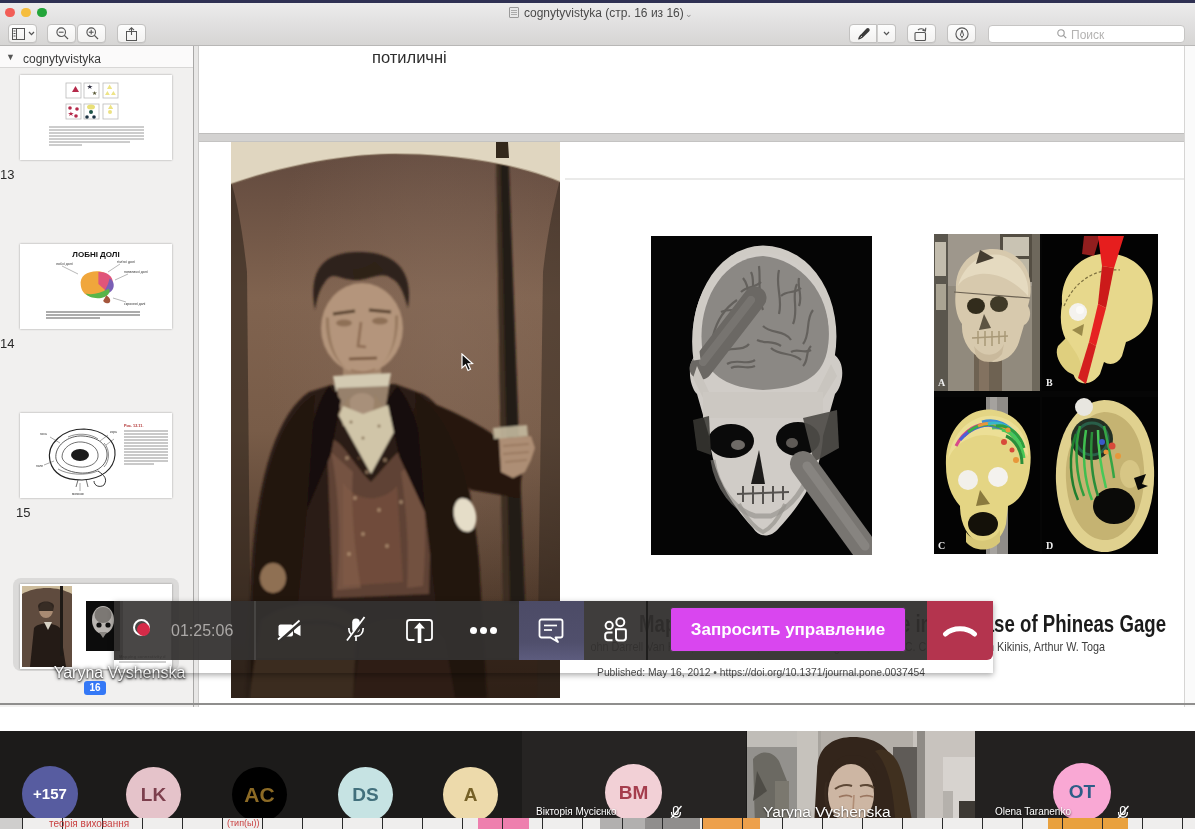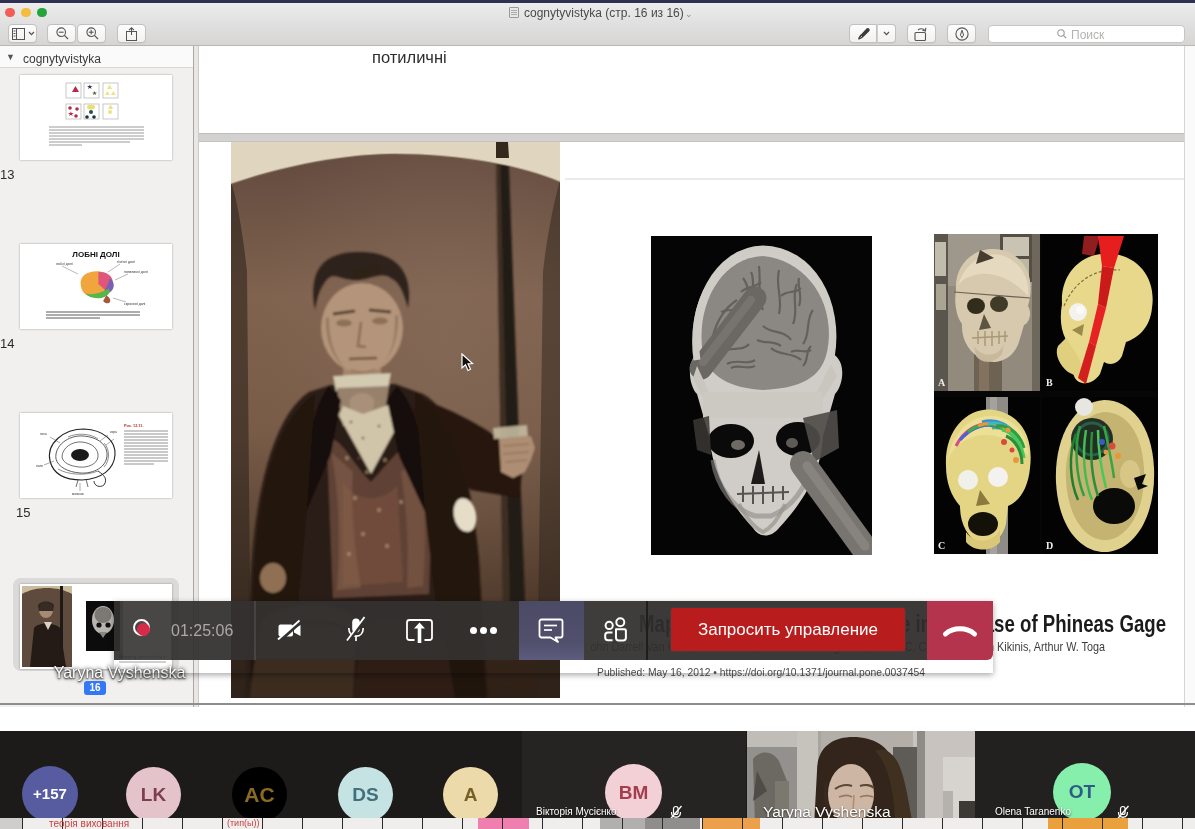--- a/index.html
+++ b/index.html
@@ -575,39 +575,39 @@
       <line x1="7" y1="13" x2="15" y2="13" stroke="#fff" stroke-width="1.7"></line>
     </svg>
 
     <svg class="abs" style="left:486px;top:15px;" width="27" height="26" viewBox="0 0 27 26">
       <circle cx="9.2" cy="9.4" r="3.6" fill="none" stroke="#fff" stroke-width="2"></circle>
       <path d="M12.5 16.5 L8 16.5 C6.3 16.5 5.2 17.6 5.2 19.2 L5.2 21.5 C5.2 23.1 6.3 24.2 8 24.2 L12.5 24.2" fill="none" stroke="#fff" stroke-width="2"></path>
       <circle cx="20.3" cy="6.2" r="4" fill="none" stroke="#fff" stroke-width="2"></circle>
       <path d="M16 13.3 L24.5 13.3 C25.3 13.3 25.9 13.9 25.9 14.7 L25.9 21.7 C25.9 23.2 24.7 24.4 23.2 24.4 L18.7 24.4 C17.2 24.4 16 23.2 16 21.7 Z" fill="none" stroke="#fff" stroke-width="2" stroke-linejoin="round"></path>
     </svg>
 
-    <div class="abs" style="left:556px;top:6px;width:236px;height:45px;background:#b91c1c;border:1px solid #3e3e3e;border-radius:3px;color:#fff;font-size:17px;font-weight:normal;text-align:center;line-height:43px;">Запросить управление</div>
+    <div class="abs" style="left:556px;top:6px;width:236px;height:45px;background:#d946ef;border:1px solid #3e3e3e;border-radius:3px;color:#fff;font-size:17px;font-weight:bold;text-align:center;line-height:43px;">Запросить управление</div>
 
     <svg class="abs" style="left:828px;top:20px;" width="36" height="20" viewBox="0 0 36 20">
       <path d="M3.5 13 C11 6 25 6 32.5 13" fill="none" stroke="#fff" stroke-width="5" stroke-linecap="round"></path>
     </svg>
   </div>
 
   <div class="abs" style="left:0;top:703px;width:1195px;height:2px;background:#8f8e8d;"></div>
 
   <div class="abs" style="left:0;top:731px;width:1195px;height:114px;background:#1c1b1a;">
     <div class="abs" style="left:522px;top:0;width:224px;height:114px;background:#262423;"></div>
     <div class="abs" style="left:975px;top:0;width:220px;height:114px;background:#232120;"></div>
     <div class="abs avat" style="left:22px;top:35px;width:56px;height:56px;background:#575ca0;color:#fff;font-size:15px;line-height:56px;">+157</div>
     <div class="abs avat" style="left:126px;top:36px;width:55px;height:55px;background:#e5c3ca;color:#7d3f4d;font-size:19px;line-height:55px;">LK</div>
     <div class="abs avat" style="left:232px;top:36px;width:55px;height:55px;background:#000000;color:#8c6a25;font-size:21px;line-height:55px;">AC</div>
     <div class="abs avat" style="left:338px;top:36px;width:55px;height:55px;background:#c6e3e3;color:#42707c;font-size:19px;line-height:55px;">DS</div>
     <div class="abs avat" style="left:443px;top:36px;width:55px;height:55px;background:#eddaab;color:#756027;font-size:19px;line-height:55px;">A</div>
     <div class="abs avat" style="left:605px;top:33px;width:57px;height:57px;background:#f2d0d6;color:#a53d4d;font-size:19px;line-height:57px;">BM</div>
-    <div class="abs avat" style="left:1053px;top:32px;width:58px;height:58px;background:#86efac;color:#2d5d87;font-size:19px;line-height:58px;">OT</div>
+    <div class="abs avat" style="left:1053px;top:32px;width:58px;height:58px;background:#f9a8d4;color:#2d5d87;font-size:19px;line-height:58px;">OT</div>
 
     <svg class="abs" style="left:747px;top:0;" width="228" height="114" viewBox="0 0 228 114">
       <rect width="228" height="114" fill="#b3aea8"></rect>
       <rect x="0" y="0" width="50" height="114" fill="#93918d"></rect>
       <rect x="0" y="0" width="50" height="16" fill="#c0bdb8"></rect>
       <path d="M6 28 C14 18 26 20 32 30 L40 50 L28 90 L8 95 Z" fill="#6b6962"></path>
       <path d="M10 40 L20 60 L6 70 Z" fill="#4e4c46"></path>
       <rect x="28" y="50" width="14" height="40" fill="#7b786f"></rect>
       <rect x="50" y="0" width="24" height="114" fill="#c6c2bc"></rect>
       <rect x="71" y="0" width="3" height="114" fill="#a8a49e"></rect>

